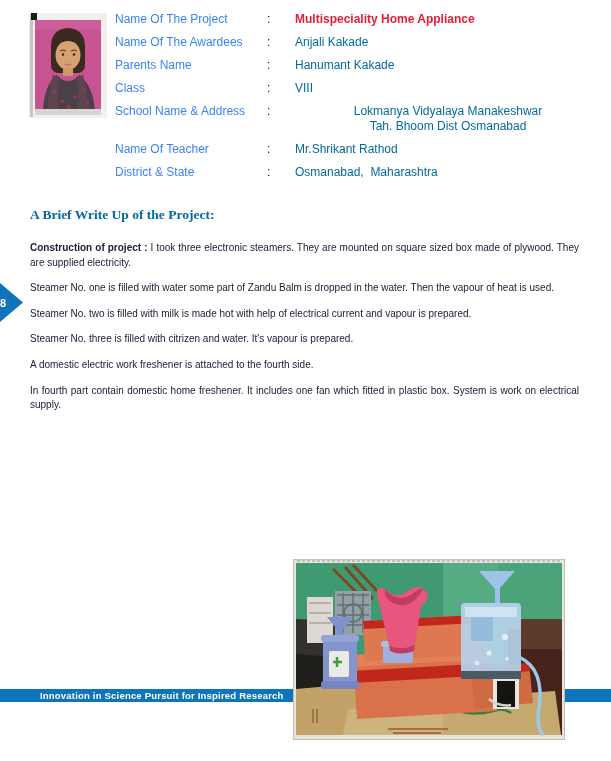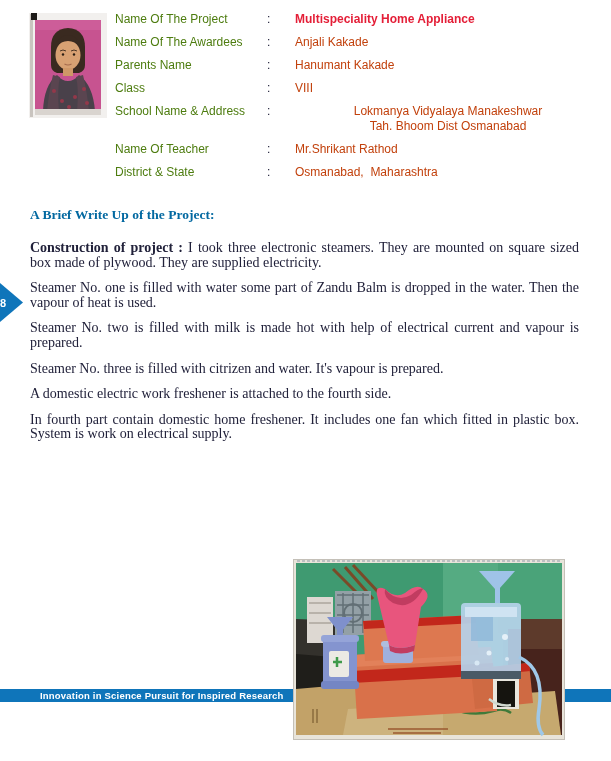--- a/index.html
+++ b/index.html
@@ -13,40 +13,39 @@
   }
   
   .portrait{
     position:absolute;left:29px;top:13px;width:78px;height:105px;
   }
   .info{
     position:absolute;left:115px;top:12px;width:486px;
     font-size:12px;line-height:15px;
   }
   .info-row{display:flex;margin-bottom:8px;}
-  .info-label{width:152px;flex:0 0 152px;color:#4d7c0f;}
+  .info-label{width:152px;flex:0 0 152px;color:#3b82f6;}
   .info-sep{width:28px;flex:0 0 28px;color:#21213a;}
-  .info-val{flex:1;white-space:pre-wrap;color:#c2410c;}
+  .info-val{flex:1;white-space:pre-wrap;color:#0369a1;}
   .info-val.red{color:#e41e37;font-weight:bold;}
   .val-line{display:block;text-align:center;}
   
   .writeup{
     position:absolute;left:30px;top:203px;width:552px;
   }
   .writeup-heading{
     color:#0369a1;font-size:13.5px;font-weight:bold;
     margin:4px 0 18px 0;
     font-family:Liberation Serif, serif;
   }
   .writeup p{
     margin:0 3px 11px 0;
-    font-size:14px;line-height:14.6px;
+    font-size:10px;line-height:14.6px;
     text-align:justify;
     color:#21213a;
-    font-family:Liberation Serif, serif;
   }
   .lead{font-weight:bold;}
   
   .page-marker{
     position:absolute;left:0;top:283px;width:23px;height:39px;
   }
   
   .footer-bar{
     position:absolute;left:0;top:689px;width:611px;height:13px;
     background:#0f75ba;

